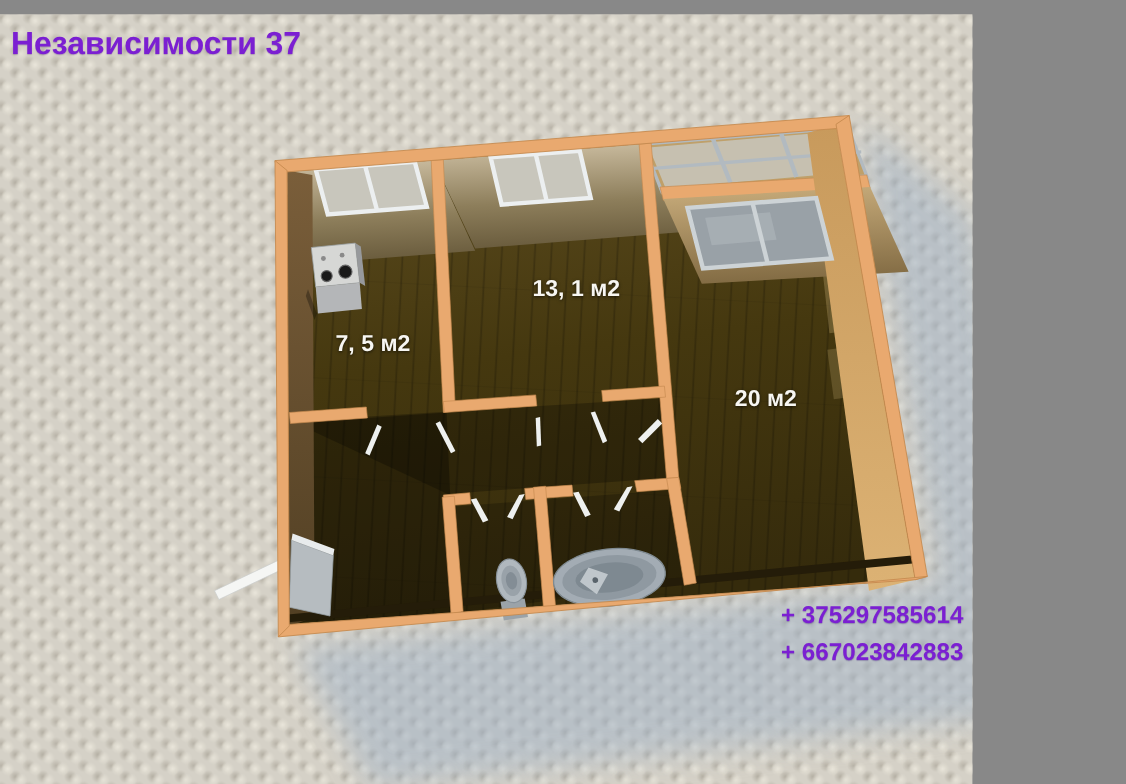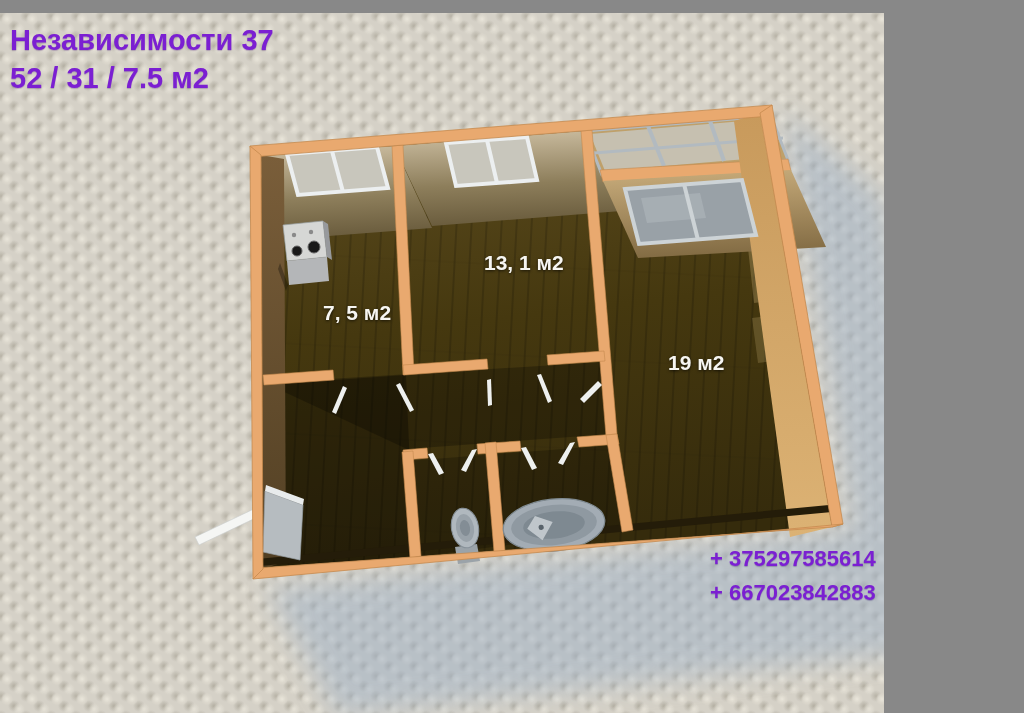--- a/index.html
+++ b/index.html
@@ -180,25 +180,24 @@
     <g fill="#e9a96f" stroke="#c58a4f" stroke-width="0.8">
       <polygon points="250,133 772,92 771,103 252,144"></polygon>
       <polygon points="772,92 843,511 832,514 760,100"></polygon>
       <polygon points="843,511 253,566 258,555 832,514"></polygon>
       <polygon points="250,133 261,142 263,556 253,566"></polygon>
     </g>
   </svg>
 
   <div class="txt hdr">
     <div>Независимости 37</div>
-    <div>52 / 31 / 7.5 м2</div>
   </div>
 
-  <div class="txt room-label" style="left:323px;top:288px">7, 5 м2</div>
+  <div class="txt room-label" style="left:305px;top:288px">7, 5 м2</div>
   <div class="txt room-label" style="left:484px;top:238px">13, 1 м2</div>
-  <div class="txt room-label" style="left:668px;top:338px">19 м2</div>
+  <div class="txt room-label" style="left:668px;top:338px">20 м2</div>
 
   <div class="txt phones">
     <div>+ 375297585614</div>
     <div>+ 667023842883</div>
   </div>
 
 </div>
 
 </body></html>

